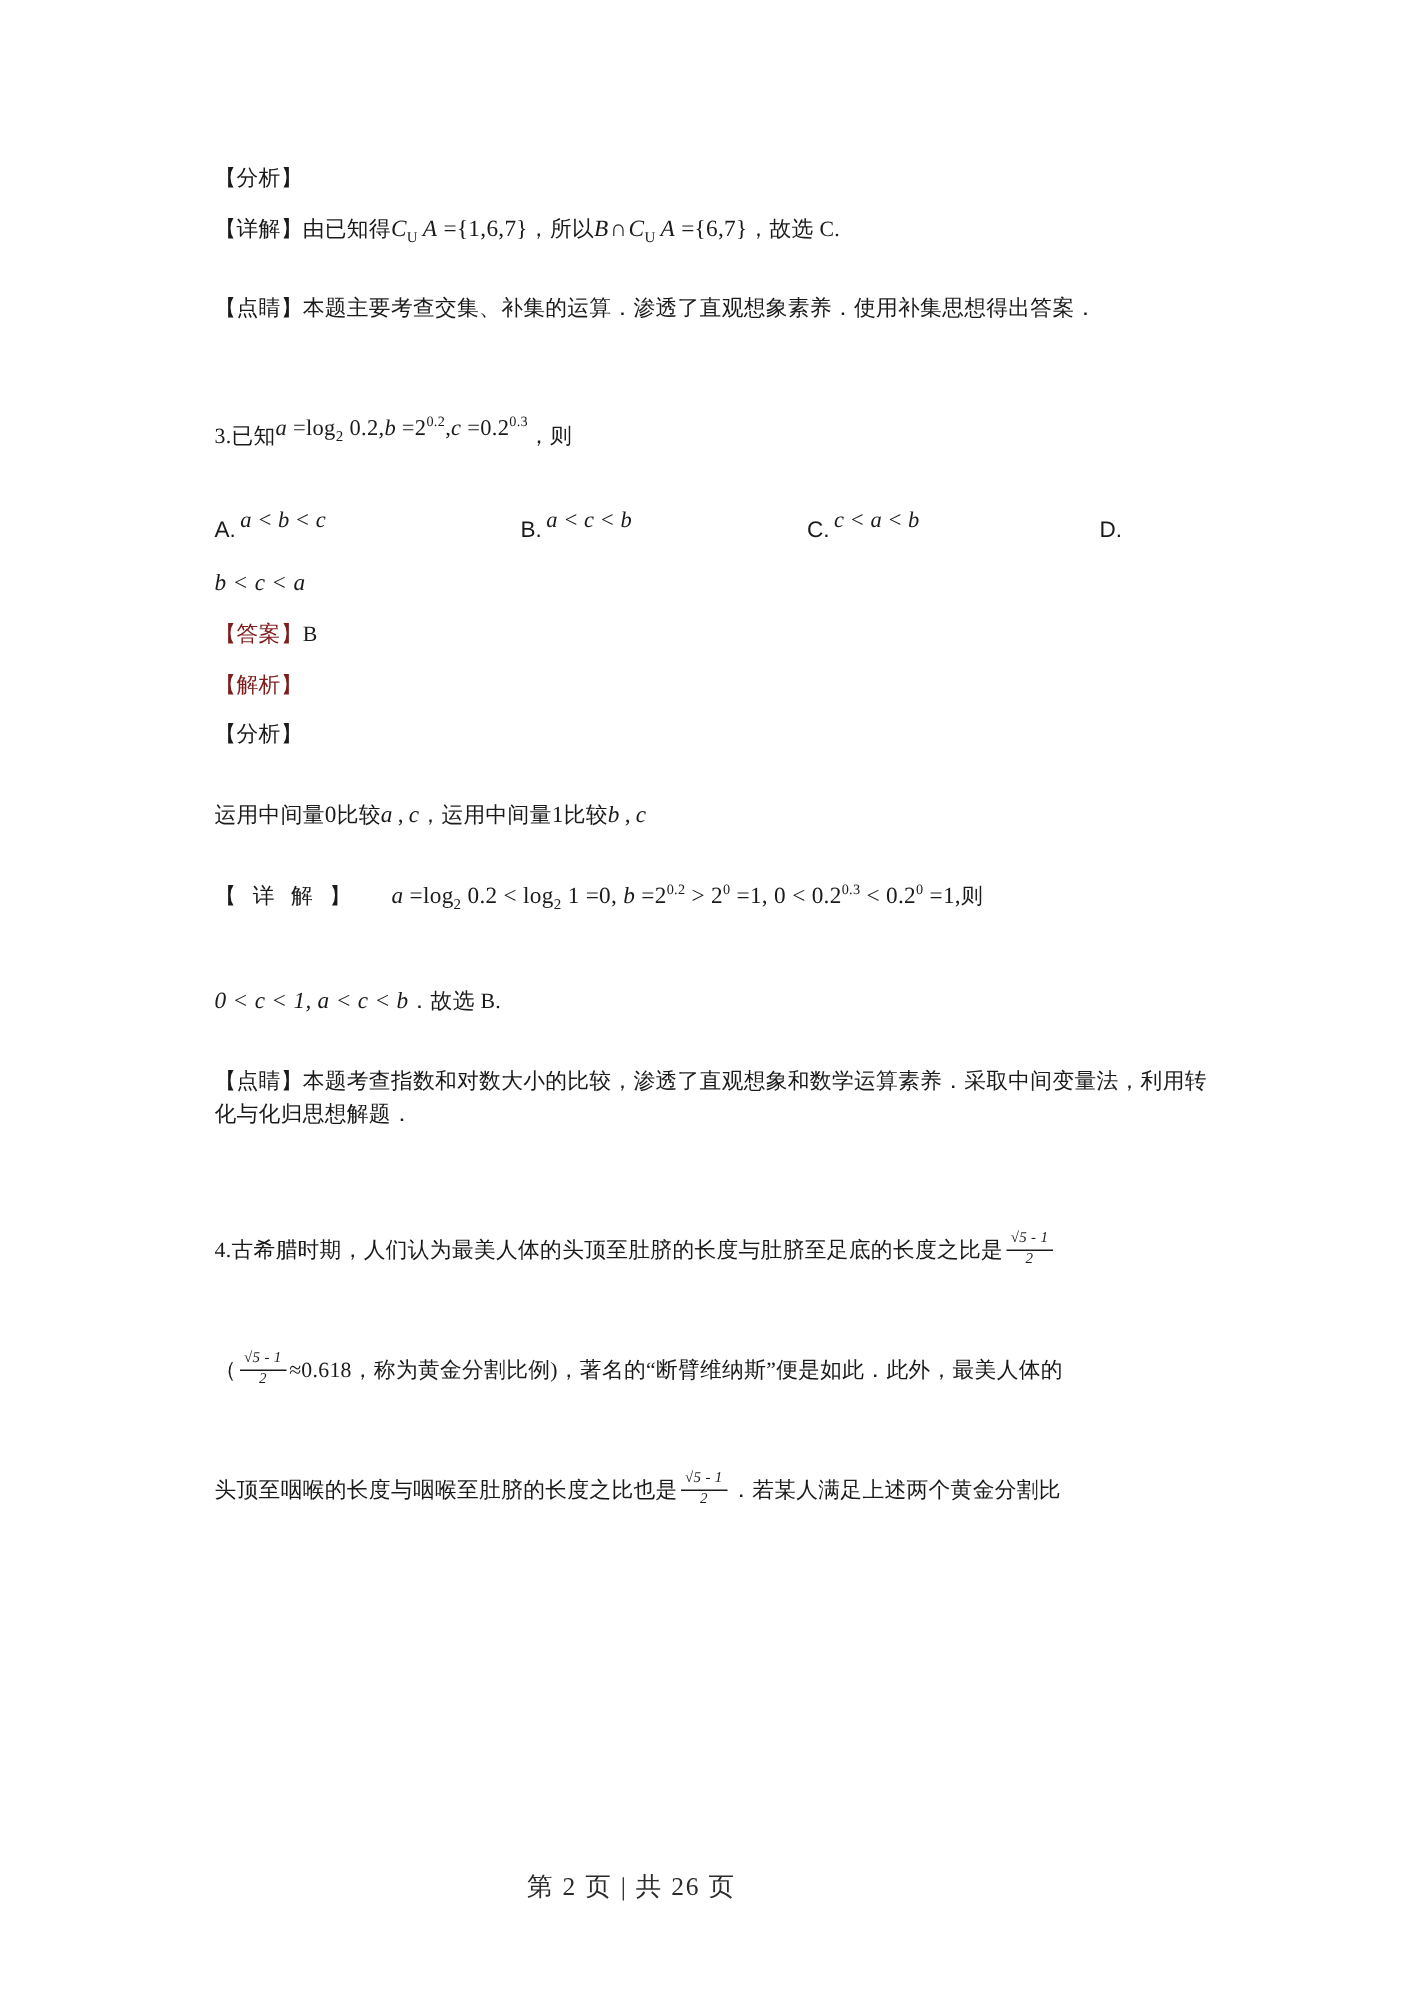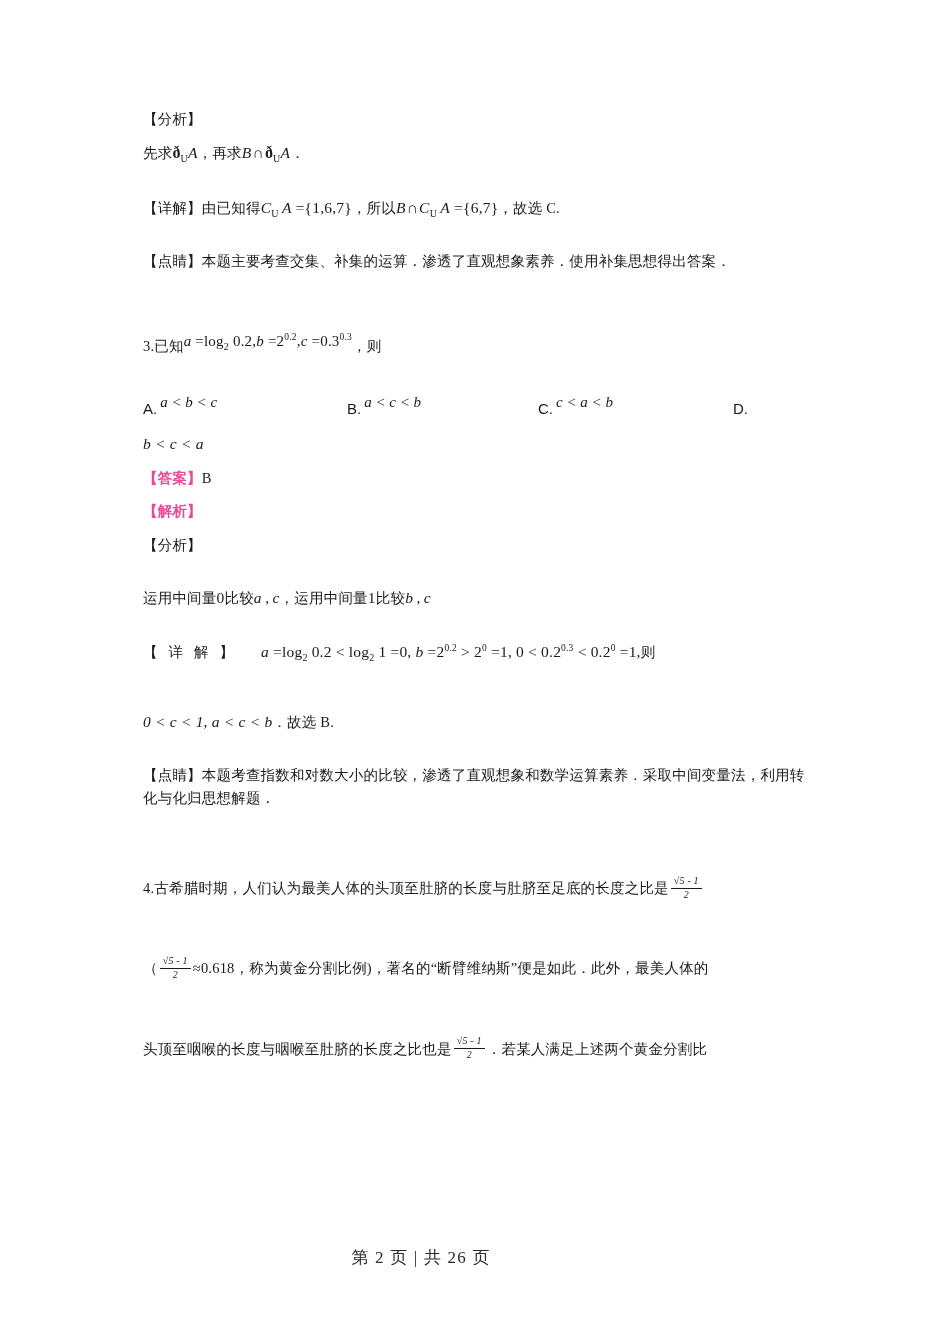--- a/index.html
+++ b/index.html
@@ -30,21 +30,21 @@
     line-height: 1.55;
     margin: 0 0 16px 0;
     letter-spacing: .2px;
   }
   .blk.tight { margin-bottom: 11px; }
   .blk.gap-lg { margin-bottom: 30px; }
   .blk.gap-xl { margin-bottom: 46px; }
   .blk.gap-xxl { margin-bottom: 62px; }
 
   .tag { white-space: nowrap; }
-  .tag-blue { color: #ec4899; font-weight: bold; }
+  .tag-blue { color: #7f1d1d; }
   .tag-wide {
     letter-spacing: 11px;
     margin-right: 16px;
   }
 
   
   .m {
     font-family: "Liberation Serif", "DejaVu Serif", serif;
     font-style: italic;
     font-size: 15.5px;
@@ -151,34 +151,31 @@
 <body>
 
 <div class="page">
 
   <div class="content">
 
     <p class="blk tight">
       <span class="tag">【分析】</span>
     </p>
 
-    <p class="blk gap-lg">
-      <span>先求</span><span class="m"><span class="cmpl">ð</span><sub class="s">U</sub><span>A</span></span><span>，再求</span><span class="m"><span>B</span><span class="opsym">∩</span><span class="cmpl">ð</span><sub class="s">U</sub><span>A</span></span><span>．</span>
-    </p>
 
     <p class="blk gap-lg">
       <span class="tag">【详解】</span><span>由已知得</span><span class="m"><span>C</span><sub class="s">U</sub> <span>A</span>&nbsp;<span class="up">=</span><span class="up">{1,6,7}</span></span><span>，所以</span><span class="m"><span>B</span><span class="opsym">∩</span><span>C</span><sub class="s">U</sub> <span>A</span>&nbsp;<span class="up">=</span><span class="up">{6,7}</span></span><span>，故选 C.</span>
     </p>
 
     <p class="blk gap-xxl">
       <span class="tag">【点睛】</span><span>本题主要考查交集、补集的运算．渗透了直观想象素养．使用补集思想得出答案．</span>
     </p>
 
     <p class="blk gap-lg">
-      <span>3.</span><span>已知</span><span class="m raised"><span>a</span>&nbsp;<span class="up">=log</span><sub class="s">2</sub>&nbsp;<span class="up">0.2,</span><span>b</span>&nbsp;<span class="up">=2</span><sup class="e">0.2</sup><span class="up">,</span><span>c</span>&nbsp;<span class="up">=0.3</span><sup class="e">0.3</sup></span><span>，则</span>
+      <span>3.</span><span>已知</span><span class="m raised"><span>a</span>&nbsp;<span class="up">=log</span><sub class="s">2</sub>&nbsp;<span class="up">0.2,</span><span>b</span>&nbsp;<span class="up">=2</span><sup class="e">0.2</sup><span class="up">,</span><span>c</span>&nbsp;<span class="up">=0.2</span><sup class="e">0.3</sup></span><span>，则</span>
     </p>
 
     <div class="options">
       <span class="opt opt-a"><span class="lbl">A.</span><span class="val m">a &lt; b &lt; c</span></span>
       <span class="opt opt-b"><span class="lbl">B.</span><span class="val m">a &lt; c &lt; b</span></span>
       <span class="opt opt-c"><span class="lbl">C.</span><span class="val m">c &lt; a &lt; b</span></span>
       <span class="opt opt-d"><span class="lbl">D.</span></span>
     </div>
 
     <p class="blk tight">

